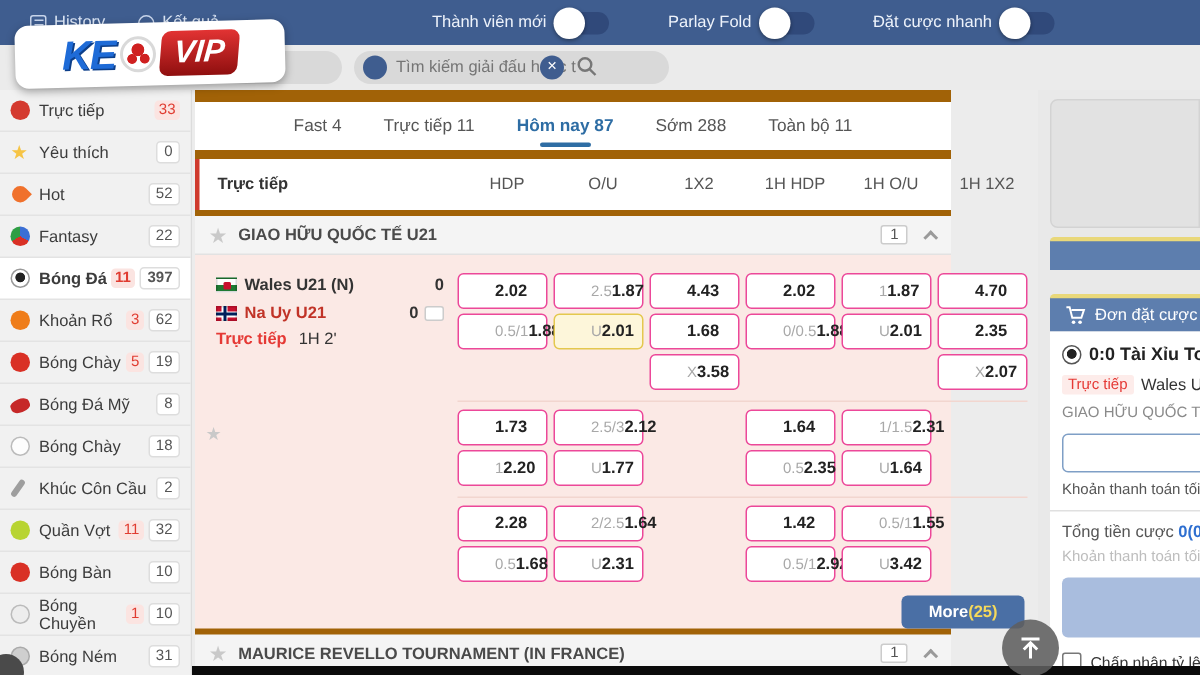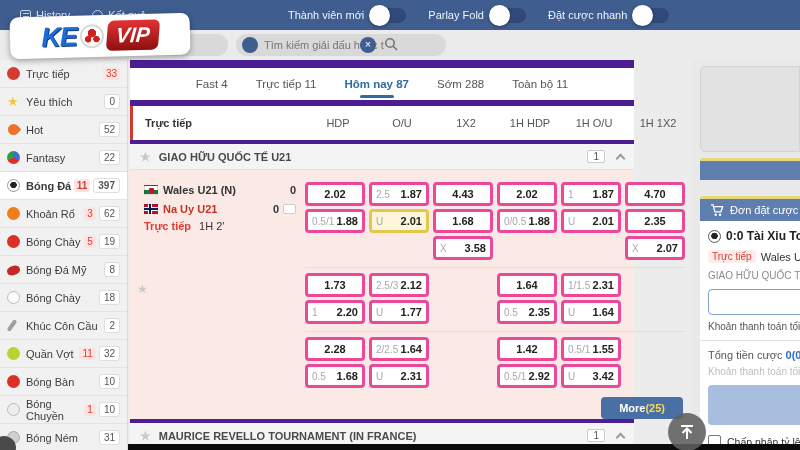--- a/index.html
+++ b/index.html
@@ -5,21 +5,21 @@
   *{box-sizing:border-box;margin:0;padding:0}
   html,body{width:800px;height:450px;overflow:hidden}
   body{position:relative;font-family:"Liberation Sans",sans-serif;background:#ececec;font-size:11px;color:#333}
 
   
   .topbar{position:absolute;left:0;top:0;width:800px;height:30px;background:#3f5d8f;display:flex;align-items:center;color:#dce6f5}
   .topbar-left{display:flex;gap:22px;padding-left:20px;width:240px;align-items:center}
   .toplink{display:flex;align-items:center;gap:5px;font-size:11px}
   .ic-list{width:11px;height:11px;border:1px solid #c7d4ea;border-radius:2px;background:linear-gradient(#c7d4ea,#c7d4ea) 2px 2px/6px 1px no-repeat,linear-gradient(#c7d4ea,#c7d4ea) 2px 5px/6px 1px no-repeat}
   .ic-ball{width:11px;height:11px;border:1px solid #c7d4ea;border-radius:50%}
-  .toggles{display:flex;gap:22px;align-items:center;margin-left:48px}
+  .toggles{display:flex;gap:39px;align-items:center;margin-left:48px}
   .toggle{display:flex;align-items:center;gap:8px;font-size:11px;color:#eef3fb}
   .switch{width:34px;height:15px;background:#30497a;border-radius:8px;position:relative;flex:none}
   .switch::before{content:"";position:absolute;left:-3px;top:-3px;width:21px;height:21px;border-radius:50%;background:#fff;box-shadow:0 1px 3px rgba(0,0,0,.4)}
 
   
   .searchrow{position:absolute;left:0;top:30px;width:800px;height:30px;background:#ebebeb}
   .chip1{position:absolute;left:20px;top:4px;width:208px;height:22px;background:#d9d9d9;border-radius:12px}
   .chip-ic{position:absolute;top:3px;width:16px;height:16px;border-radius:50%;background:#3f5d8f}
   .search-pill{position:absolute;left:236px;top:4px;width:210px;height:22px;background:#d9d9d9;border-radius:12px}
   .search-input{position:absolute;left:28px;top:0;width:120px;height:22px;border:0;background:transparent;font-family:"Liberation Sans",sans-serif;font-size:11px;color:#777;outline:none}
@@ -52,21 +52,21 @@
   .tennis-icon{background:#b8d432}
   .table-tennis-icon{background:#d93025}
   .volleyball-icon{background:#ededed;border:1px solid #bbb}
   .handball-icon{background:#cfcfcf;border:1px solid #aaa}
   .badges{margin-left:auto;display:flex;gap:3px;align-items:center}
   .badge-hot{color:#e03c31;background:#fbe4e1;border-radius:3px;padding:1px 3px;font-size:10px}
   .badge-count{background:#fff;border:1px solid #ddd;border-radius:3px;padding:1px 4px;font-size:10px;color:#555}
   .side-scroll{position:absolute;right:0;top:86px;width:3px;height:172px;background:#e23b2e;border-radius:2px}
 
   
-  .main{position:absolute;left:130px;top:60px;width:504px;bottom:12px;background:#4c1d95}
+  .main{position:absolute;left:130px;top:60px;width:504px;bottom:12px;background:#a16207}
   .tabs{margin-top:8px;height:32px;background:#fff;display:flex;justify-content:center;align-items:center;gap:28px;font-size:11.5px;color:#555}
   .tab{position:relative;cursor:pointer}
   .tab.active{color:#2e6da4;font-weight:bold}
   .tab.active::after{content:"";position:absolute;left:50%;transform:translateX(-50%);bottom:-8px;width:34px;height:3px;background:#2e6da4;border-radius:2px}
   .thead{margin-top:6px;height:34px;background:#fff;border-left:3px solid #cf3a2d;position:relative;display:flex;align-items:center}
   .thead .row-label{font-weight:bold;padding-left:12px;color:#333}
   .ocols{position:absolute;left:175px;display:flex;gap:4px}
   .ocols .col{width:60px;text-align:center;color:#555;font-size:11px}
   .league{margin-top:4px;height:26px;background:#f4f4f4;display:flex;align-items:center;padding:0 10px;font-weight:bold;color:#4a4a4a;border-bottom:1px solid #e2e2e2}
   .star{color:#c9c9c9;font-size:12px;margin-right:8px}
@@ -92,21 +92,21 @@
   .score{margin-left:auto;font-weight:bold;color:#333}
   .mini-box{width:13px;height:10px;border:1px solid #ccc;background:#fff;border-radius:2px;margin-left:4px;flex:none}
   .status-row{margin-top:2px;display:flex;gap:8px;align-items:center}
   .live-txt{color:#e53935;font-weight:bold}
   .time-txt{color:#333}
 
   .odds{position:absolute;left:175px;top:8px;width:380px}
   .oblock{padding:4px 0 2px 0}
   .oblock.sep{border-top:1px solid #f2d6cf;margin-top:2px;padding-top:5px}
   .orow{display:flex;gap:4px;margin-bottom:3px}
-  .ocell{width:60px;height:24px;background:#fff;border:3px solid #ec4899;border-radius:4px;display:flex;align-items:center;justify-content:center;padding:0 4px;font-size:11px;font-weight:bold;color:#222}
+  .ocell{width:60px;height:24px;background:#fff;border:1px solid #ec4899;border-radius:4px;display:flex;align-items:center;justify-content:flex-start;padding:0 24px;font-size:11px;font-weight:bold;color:#222}
   .ocell .h{margin-right:auto;color:#a8a8a8;font-weight:normal;font-size:10px}
   .ocell.hl{background:#fdf6da;border-color:#e4c84e}
   .ocell.empty{visibility:hidden}
   .more-row{display:flex;justify-content:flex-end;padding:4px 2px 0 0}
   .more-btn{background:#4a6fa5;color:#fff;font-weight:bold;font-size:11px;border-radius:4px;padding:5px 18px;cursor:pointer}
   .more-btn .cnt{color:#f5d95a}
   .white-strip{height:8px;background:#f8f8f8}
   .bottombar{position:absolute;left:128px;top:444px;width:672px;height:6px;background:#0b0b0b;z-index:11}
   .corner-fab{position:absolute;left:-8px;top:436px;width:24px;height:24px;border-radius:50%;background:#4a4a4a;z-index:11}
 

